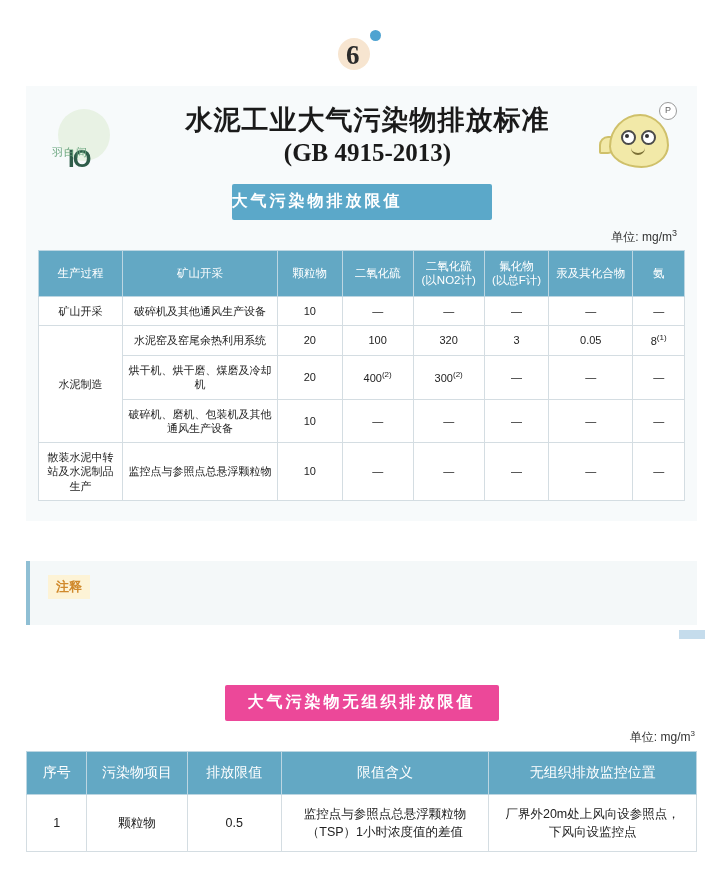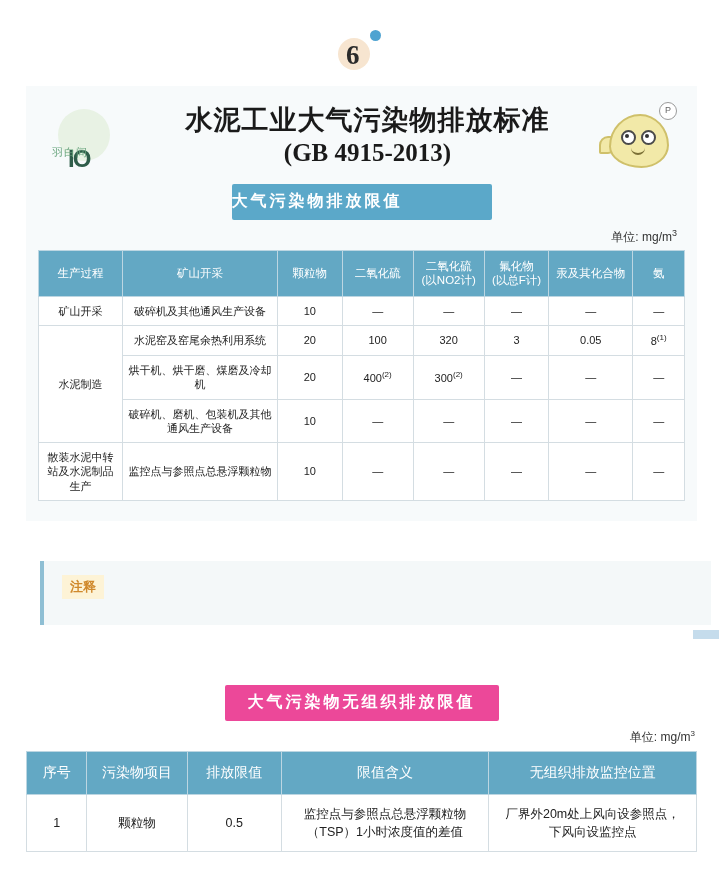--- a/index.html
+++ b/index.html
@@ -232,21 +232,21 @@
     text-align: center;
     padding: 7px 3px;
     color: #222;
     line-height: 1.3;
   }
   .t1 td.lbl { font-size: 11px; }
   sup { font-size: 8px; vertical-align: super; }
 
   
   .notes {
-    margin: 40px 26px 0 40px;
+    margin: 40px 26px 0 26px;
     background: #f4f8f9;
     border-left: 4px solid #8fbfd4;
     padding: 14px 18px 16px 18px;
     box-sizing: border-box;
     width: 671px;
     position: relative;
   }
   .notes-title {
     display: inline-block;
     background: #fdf3d6;

